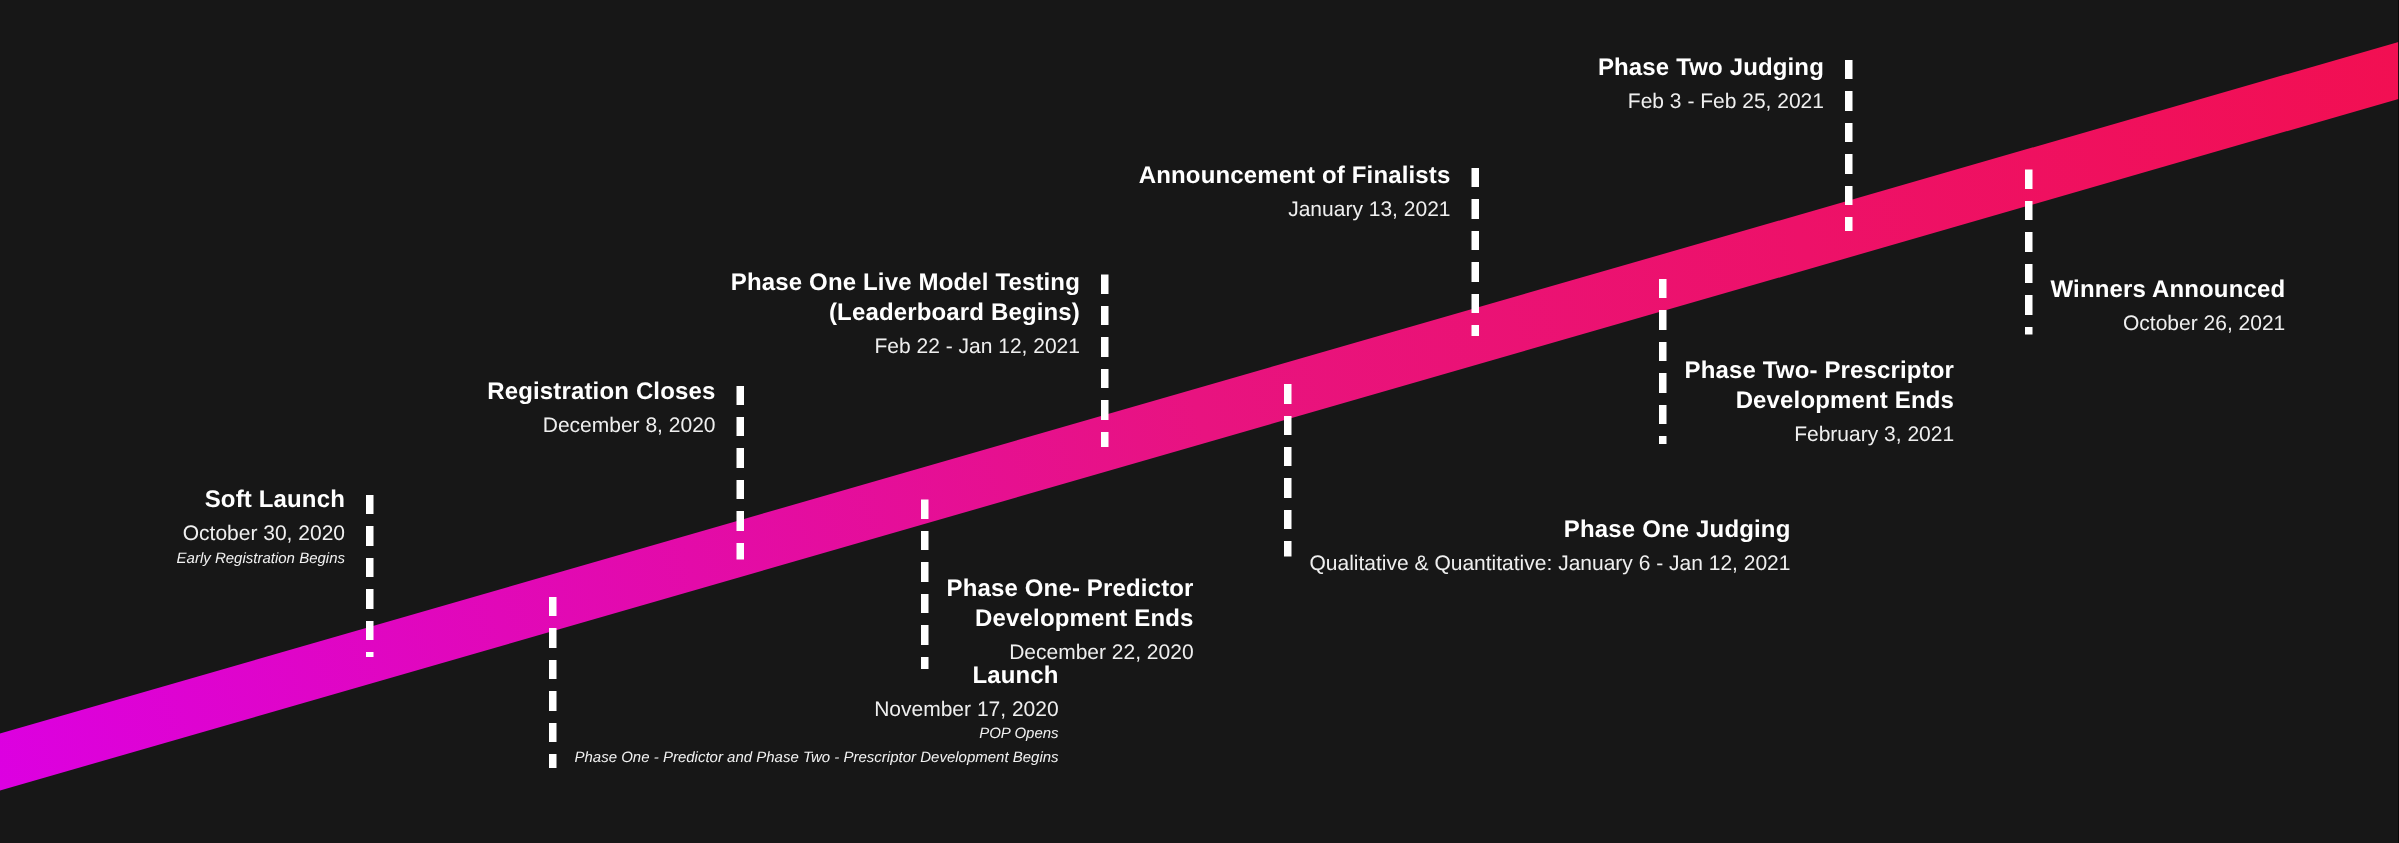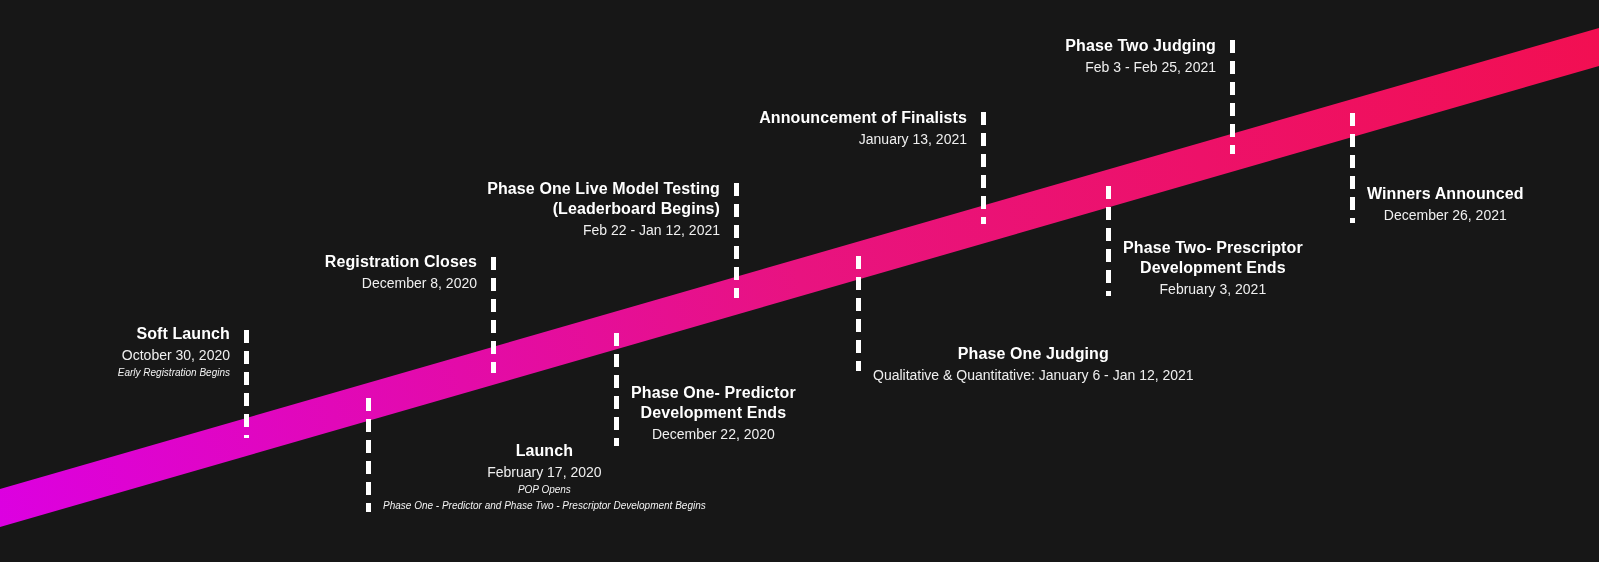--- a/index.html
+++ b/index.html
@@ -28,21 +28,21 @@
       #ffffff 0px, #ffffff 13px,
       transparent 13px, transparent 21px
     );
   }
   .label {
     position: absolute;
     color: #ffffff;
     white-space: nowrap;
   }
   .label.align-right { text-align: right; }
-  .label.align-left  { text-align: center; }
+  .label.align-left  { text-align: right; }
   .title {
     font-size: 16px;
     font-weight: bold;
     line-height: 20px;
     letter-spacing: 0.1px;
     color: #ffffff;
   }
   .date {
     font-size: 14px;
     line-height: 20px;
@@ -77,21 +77,21 @@
         <div class="label align-right" style="top: 324px; right: 1369px;">
           <div class="title">Soft Launch</div>
           <div class="date">October 30, 2020</div>
           <div class="note">Early Registration Begins</div>
         </div>
       </div>
       <div>
         <div class="marker" style="left: 366px; top: 398px; height: 114px; background-image: repeating-linear-gradient(rgb(255, 255, 255) 0px, rgb(255, 255, 255) 13px, transparent 13px, transparent 21px);"></div>
         <div class="label align-left" style="top: 441px; left: 383px;">
           <div class="title">Launch</div>
-          <div class="date">February 17, 2020</div>
+          <div class="date">November 17, 2020</div>
           <div class="note">POP Opens</div>
           <div class="note">Phase One - Predictor and Phase  Two  - Prescriptor Development Begins</div>
         </div>
       </div>
       <div>
         <div class="marker" style="left: 491px; top: 257px; height: 116px; background-image: repeating-linear-gradient(rgb(255, 255, 255) 0px, rgb(255, 255, 255) 13px, transparent 13px, transparent 21px);"></div>
         <div class="label align-right" style="top: 252px; right: 1122px;">
           <div class="title">Registration Closes</div>
           <div class="date">December 8, 2020</div>
         </div>
@@ -138,17 +138,17 @@
         <div class="marker" style="left: 1230px; top: 40px; height: 114px; background-image: repeating-linear-gradient(rgb(255, 255, 255) 0px, rgb(255, 255, 255) 13px, transparent 13px, transparent 21px);"></div>
         <div class="label align-right" style="top: 36px; right: 383px; margin-left: 12px;">
           <div class="title">Phase Two Judging</div>
           <div class="date">Feb 3 - Feb 25, 2021</div>
         </div>
       </div>
       <div>
         <div class="marker" style="left: 1350px; top: 113px; height: 110px; background-image: repeating-linear-gradient(rgb(255, 255, 255) 0px, rgb(255, 255, 255) 13px, transparent 13px, transparent 21px);"></div>
         <div class="label align-left" style="top: 184px; left: 1367px;">
           <div class="title">Winners Announced</div>
-          <div class="date">December 26, 2021</div>
+          <div class="date">October 26, 2021</div>
         </div>
       </div>
     </div>
 </div>
 
 </body></html>

